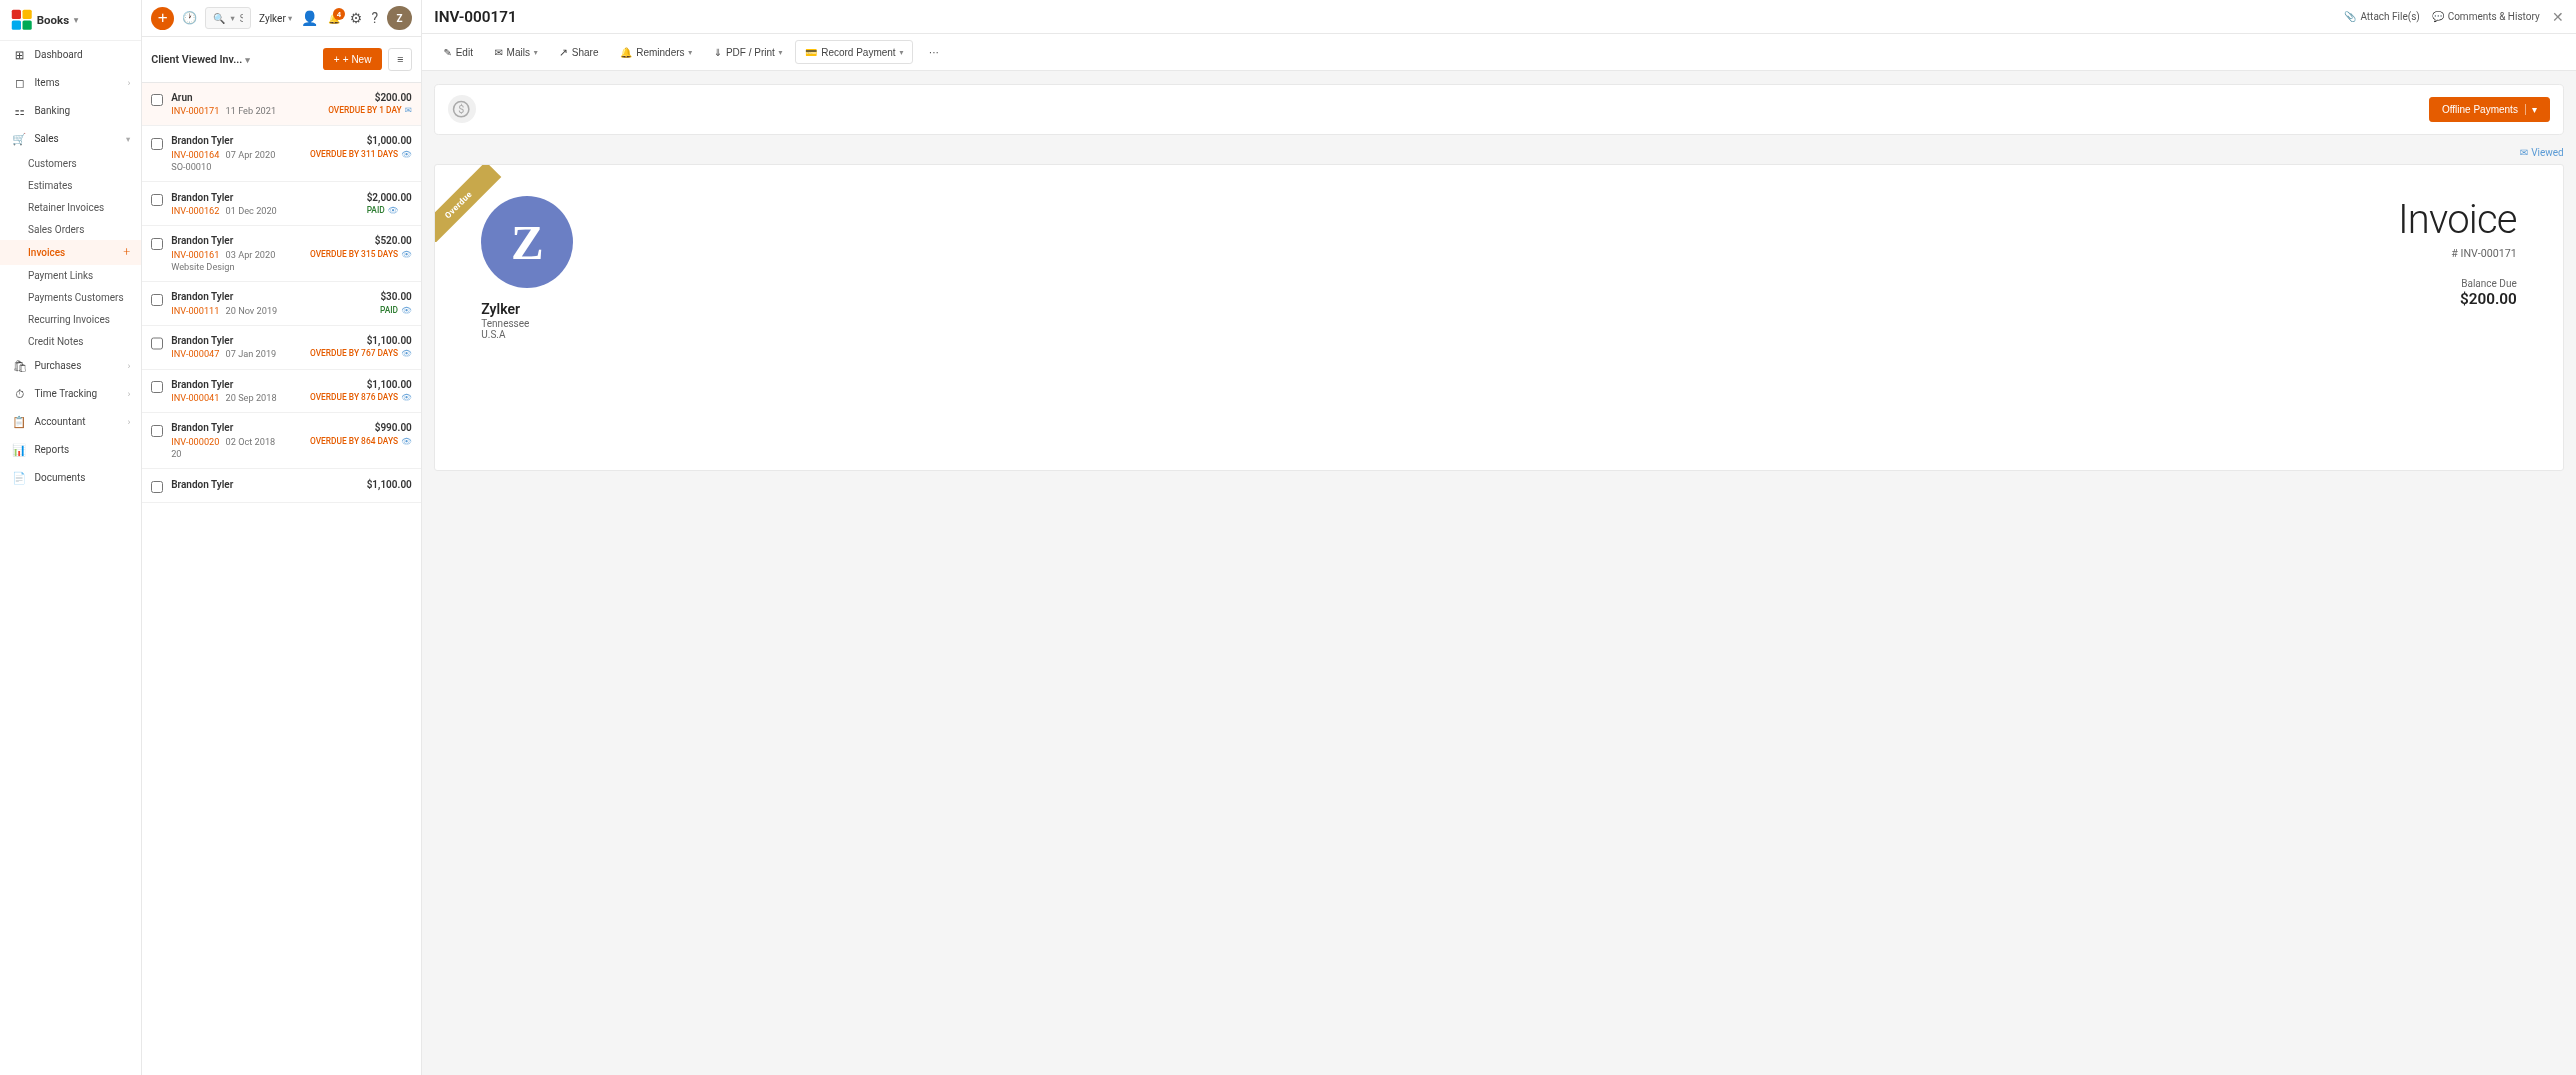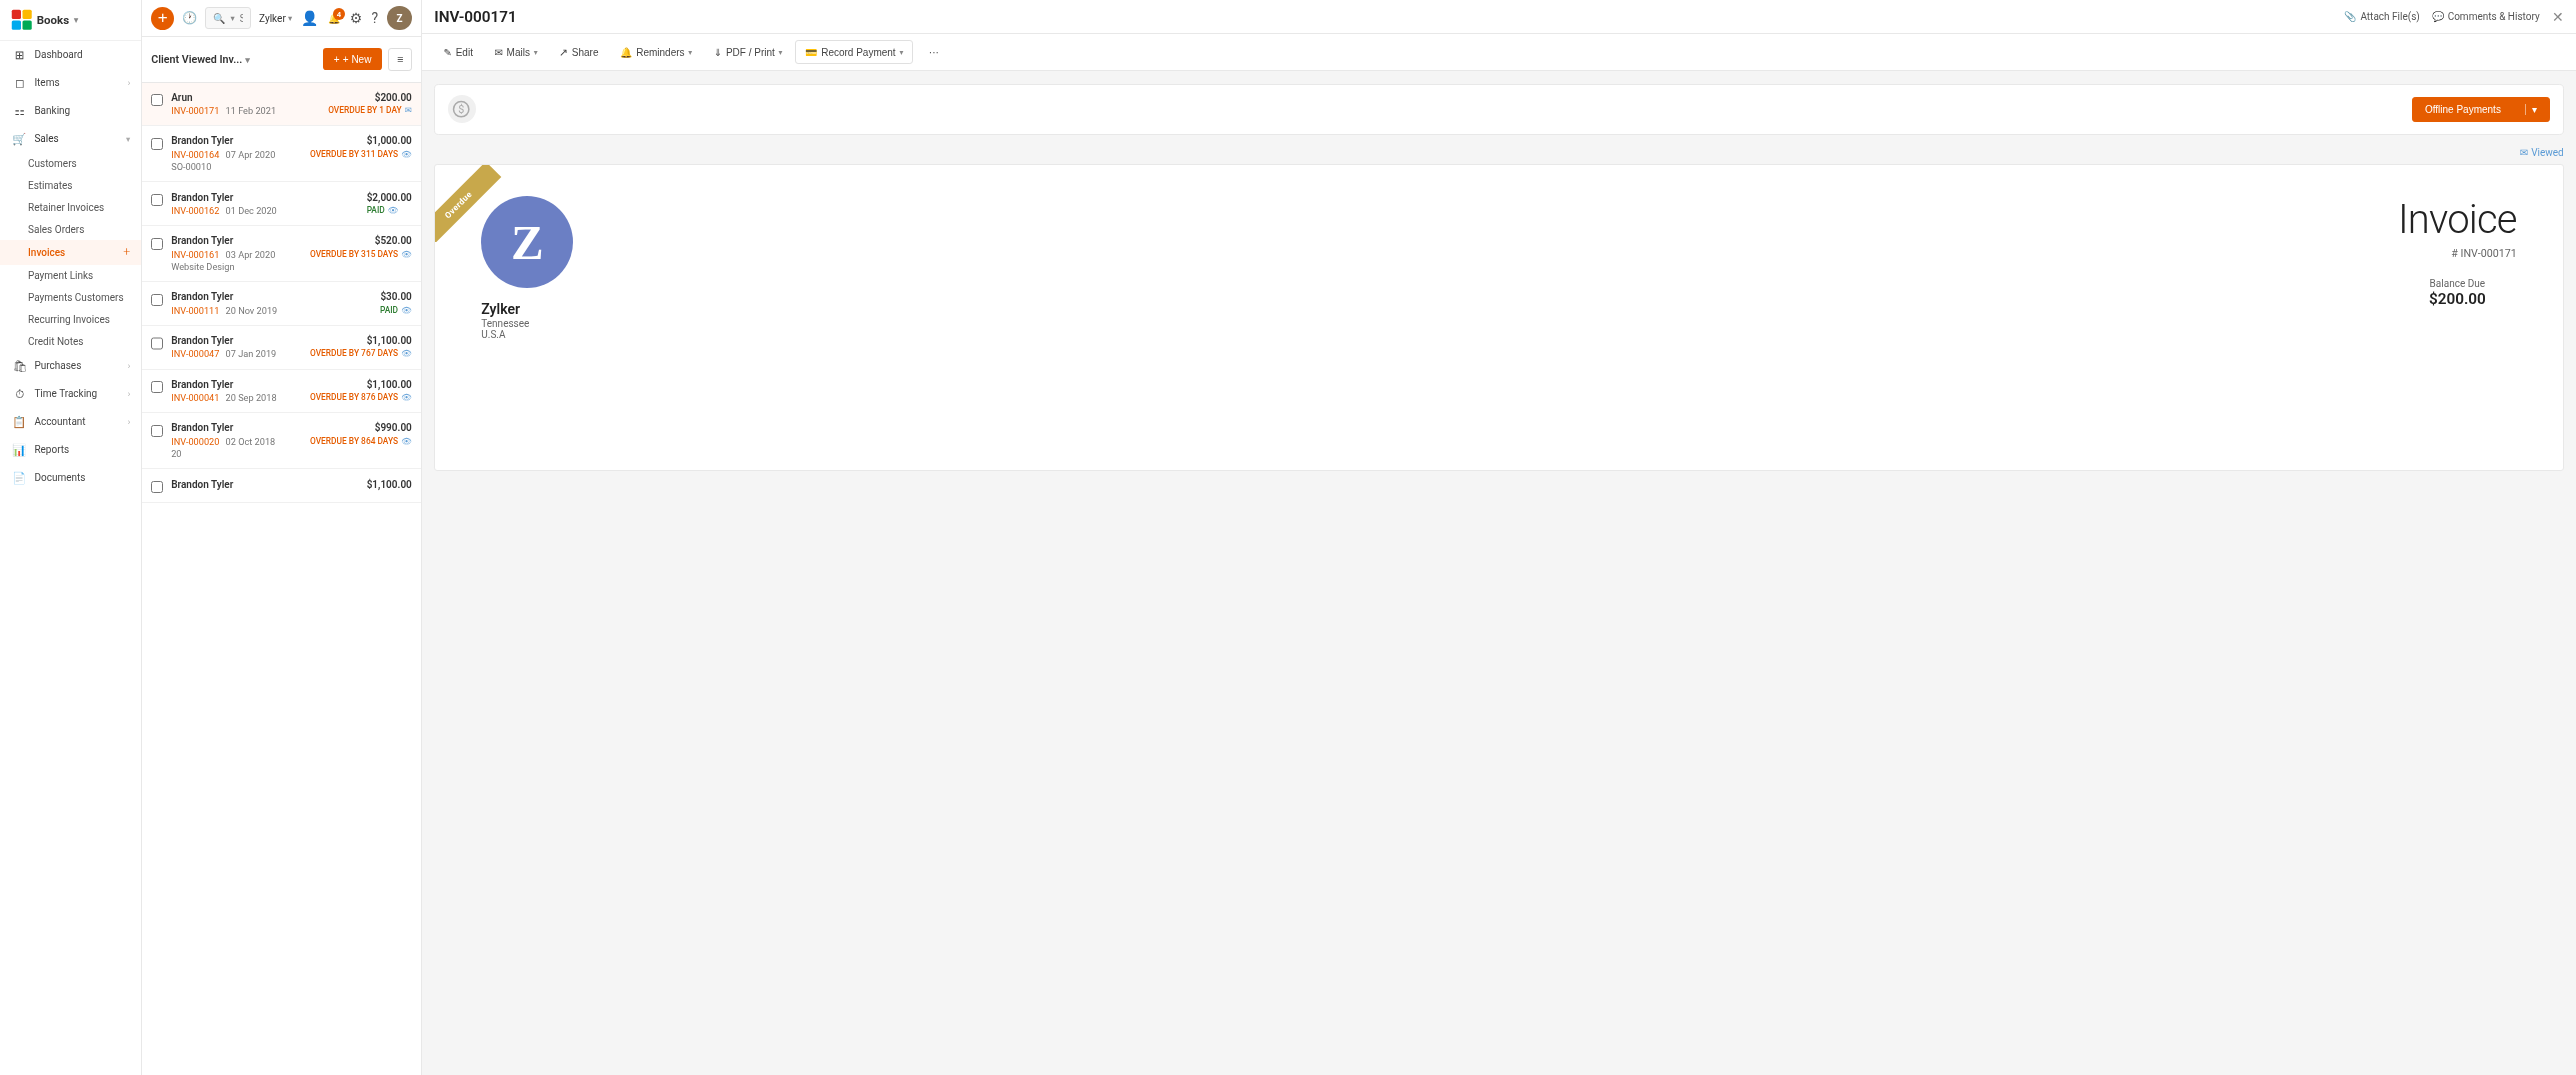--- a/index.html
+++ b/index.html
@@ -66,21 +66,21 @@
     .action-btn { display: flex; align-items: center; gap: 3.8px; padding: 5.4px 9.2px; border: none; background: none; color: #444; font-size: 10px; cursor: pointer; border-radius: 3.1px; }
     .more-btn { margin-left: 3.1px; }
 
     
     .detail-content { flex: 1; overflow-y: auto; padding: 12.3px; }
     .payment-gateway-banner { background: #fff; border: 0.8px solid #e8e8e8; border-radius: 4.6px; padding: 10.7px 12.3px; display: flex; align-items: center; gap: 9.2px; margin-bottom: 12.3px; }
     .gateway-icon { width: 28px; height: 28px; border-radius: 50%; background: #f0f0f0; display: flex; align-items: center; justify-content: center; font-size: 14px; }
     .gateway-text { flex: 1; }
     .gateway-title { font-size: 10.7px; font-weight: 600; color: #222; }
     .gateway-sub { font-size: 9.2px; color: #555; margin-top: 1.5px; display: flex; align-items: center; gap: 4.6px; }
-    .offline-btn { background: #e55c00; color: #fff; border: 1.5px solid #e55c00; border-radius: 3.1px; padding: 6.1px 12.3px; font-size: 10px; cursor: pointer; display: flex; align-items: center; gap: 21px; font-weight: 500; }
+    .offline-btn { background: #e55c00; color: #fff; border: 1.5px solid #e55c00; border-radius: 3.1px; padding: 6.1px 12.3px; font-size: 10px; cursor: pointer; display: flex; align-items: center; gap: 4px; font-weight: 500; }
     .offline-btn-chevron { border-left: 0.8px solid rgba(255,255,255,0.4); padding-left: 6.1px; margin-left: 3.1px; }
 
     .viewed-indicator { display: flex; justify-content: flex-end; margin-bottom: 6.1px; }
     .viewed-label { color: #5b9bd5; font-size: 10px; display: flex; align-items: center; gap: 3.1px; }
 
     
     .invoice-doc { background: #fff; border: 0.8px solid #e8e8e8; border-radius: 3.1px; overflow: hidden; position: relative; min-height: 307px; }
 
     .invoice-doc-content { padding: 31px 46px; }
     .invoice-doc-top { display: flex; align-items: flex-start; justify-content: space-between; }
@@ -461,21 +461,21 @@
               <div class="company-info">
                 <div class="company-name">Zylker</div>
                 <div class="company-city">Tennessee</div>
                 <div class="company-country">U.S.A</div>
               </div>
             </div>
 
             <div class="invoice-title-right">
               <div class="invoice-big-title">Invoice</div>
               <div class="invoice-num" style="color:#666;font-size:10.7px;margin-top:3.1px;"># INV-000171</div>
-              <div style="margin-top:8px;text-align:center;">
+              <div style="margin-top:8px;">
                 <div class="balance-label" style="color:#666;font-size:10px;">Balance Due</div>
                 <div class="balance-amount" style="font-size:15.3px;font-weight:600;color:#222;margin-top:1.5px;">$200.00</div>
               </div>
             </div>
           </div>
         </div>
       </div>
 
     </div>
   </div>

